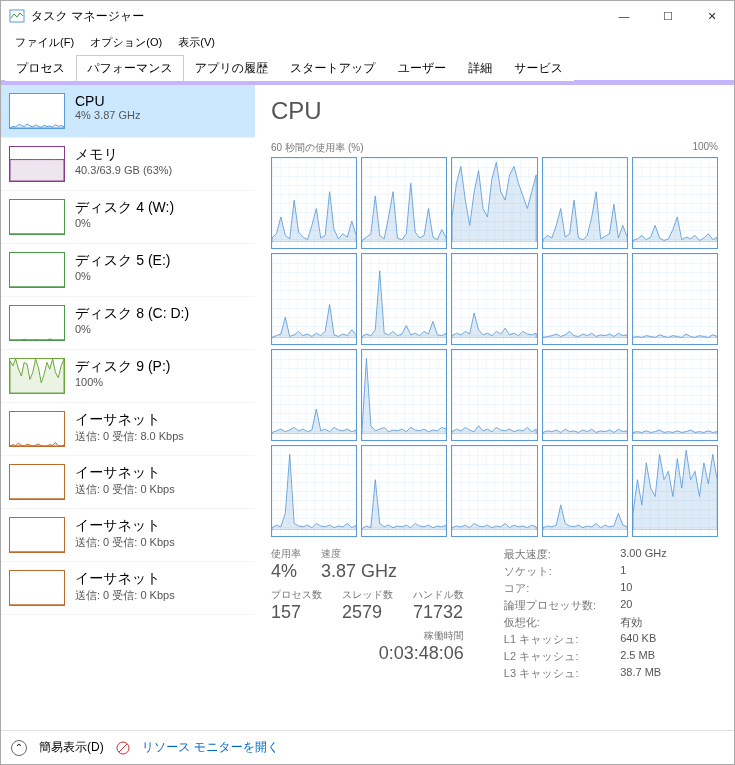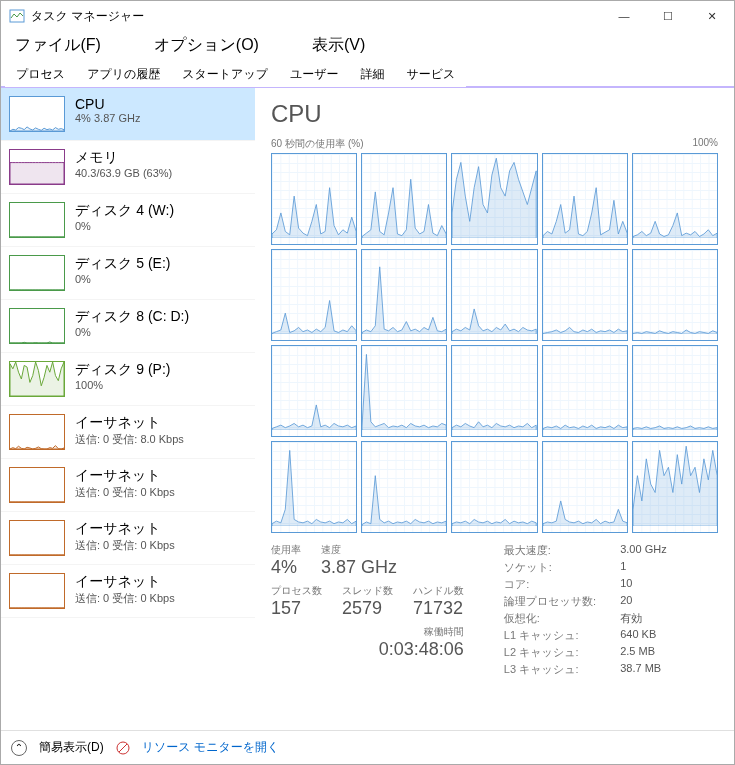--- a/index.html
+++ b/index.html
@@ -1,38 +1,38 @@
 <!DOCTYPE html>
 <html><head>
 <meta charset="utf-8">
 <style>
 * { margin: 0; padding: 0; box-sizing: border-box; }
 body { font-family: "Yu Gothic UI", "Meiryo", sans-serif; font-size: 12px; background: #fff; width: 735px; height: 765px; border: 1px solid #aaa; display: flex; flex-direction: column; overflow: hidden; }
 .titlebar { height: 30px; display: flex; align-items: center; padding: 0 0 0 8px; }
 .titlebar-icon { width: 16px; height: 16px; margin-right: 6px; }
 .titlebar-title { flex: 1; font-size: 12px; }
 .titlebar-btn { width: 44px; height: 30px; display: flex; align-items: center; justify-content: center; font-size: 11px; color: #333; }
-.menubar { display: flex; padding: 2px 6px; font-size: 16px; gap: 37px; }
+.menubar { display: flex; padding: 2px 6px; font-size: 11px; }
 .menubar span { padding: 2px 8px; }
-.tabs { display: flex; border-bottom: 2px solid #c4b5fd; padding: 0 4px; }
+.tabs { display: flex; border-bottom: 5px solid #c4b5fd; padding: 0 4px; }
 .tab { padding: 4px 10px; border: 1px solid transparent; border-bottom: none; font-size: 12px; position: relative; top: 1px; background: #fff; }
 .tab.active { border-color: #ccc; background: #fff; }
 .main { flex: 1; display: flex; overflow: hidden; }
 .sidebar { width: 254px; overflow-y: auto; }
 .sbitem { display: flex; align-items: flex-start; padding: 8px 8px; gap: 10px; border-bottom: 1px solid #f4f4f4; }
 .sbitem.selected { background: #cce8ff; }
 .thumb { width: 56px; height: 36px; border: 1px solid #5a9ad6; position: relative; overflow: hidden; background: #fff; }
 .thumb svg { display: block; }
 .sblabel .t1 { font-size: 14px; }
 .sblabel .t2 { font-size: 11px; color: #555; }
 .content { flex: 1; padding: 12px 16px 4px 16px; display: flex; flex-direction: column; overflow: hidden; }
 .hdr { display: flex; justify-content: space-between; align-items: center; }
 .hdr h1 { font-size: 24px; font-weight: normal; color: #555; }
 .hdr .model { font-size: 12px; color: #555; }
-.axis { display: flex; justify-content: space-between; font-size: 10px; color: #777; margin-top: 9px; }
+.axis { display: flex; justify-content: space-between; font-size: 10px; color: #777; margin-top: 16px; }
 .cores { display: grid; grid-template-columns: repeat(5, 1fr); grid-template-rows: repeat(4, 1fr); gap: 4px; height: 380px; margin-top: 2px; }
 .core { border: 1px solid #5a9ad6; position: relative; background: linear-gradient(#eef6fd 1px, transparent 1px) 0 0 / 100% 10%,
   linear-gradient(90deg, #eef6fd 1px, transparent 1px) 0 0 / 10% 100%, #fff; overflow: hidden; }
 .core svg { position: absolute; inset: 0; }
 .stats { display: flex; gap: 40px; margin-top: 10px; font-size: 11px; color: #555; }
 .stats .col .lbl { color: #777; font-size: 10px; }
 .stats .col .val { font-size: 18px; color: #555; }
 .kvgrid { display: grid; grid-template-columns: auto auto; column-gap: 24px; row-gap: 2px; font-size: 11px; color: #555; }
 .kvgrid .k { color: #777; }
 .uptime { margin-top: 6px; text-align: right; }
@@ -57,20 +57,21 @@
 </div>
 
 <div class="menubar">
   <span>ファイル(F)</span>
   <span>オプション(O)</span>
   <span>表示(V)</span>
 </div>
 
 <div class="tabs" id="tabs">
     <div class="tab">プロセス</div>
+    <div class="tab active">パフォーマンス</div>
     <div class="tab">アプリの履歴</div>
     <div class="tab">スタートアップ</div>
     <div class="tab">ユーザー</div>
     <div class="tab">詳細</div>
     <div class="tab">サービス</div>
   </div>
 
 <div class="main">
   <div class="sidebar" id="sidebar">
       <div class="sbitem selected">

